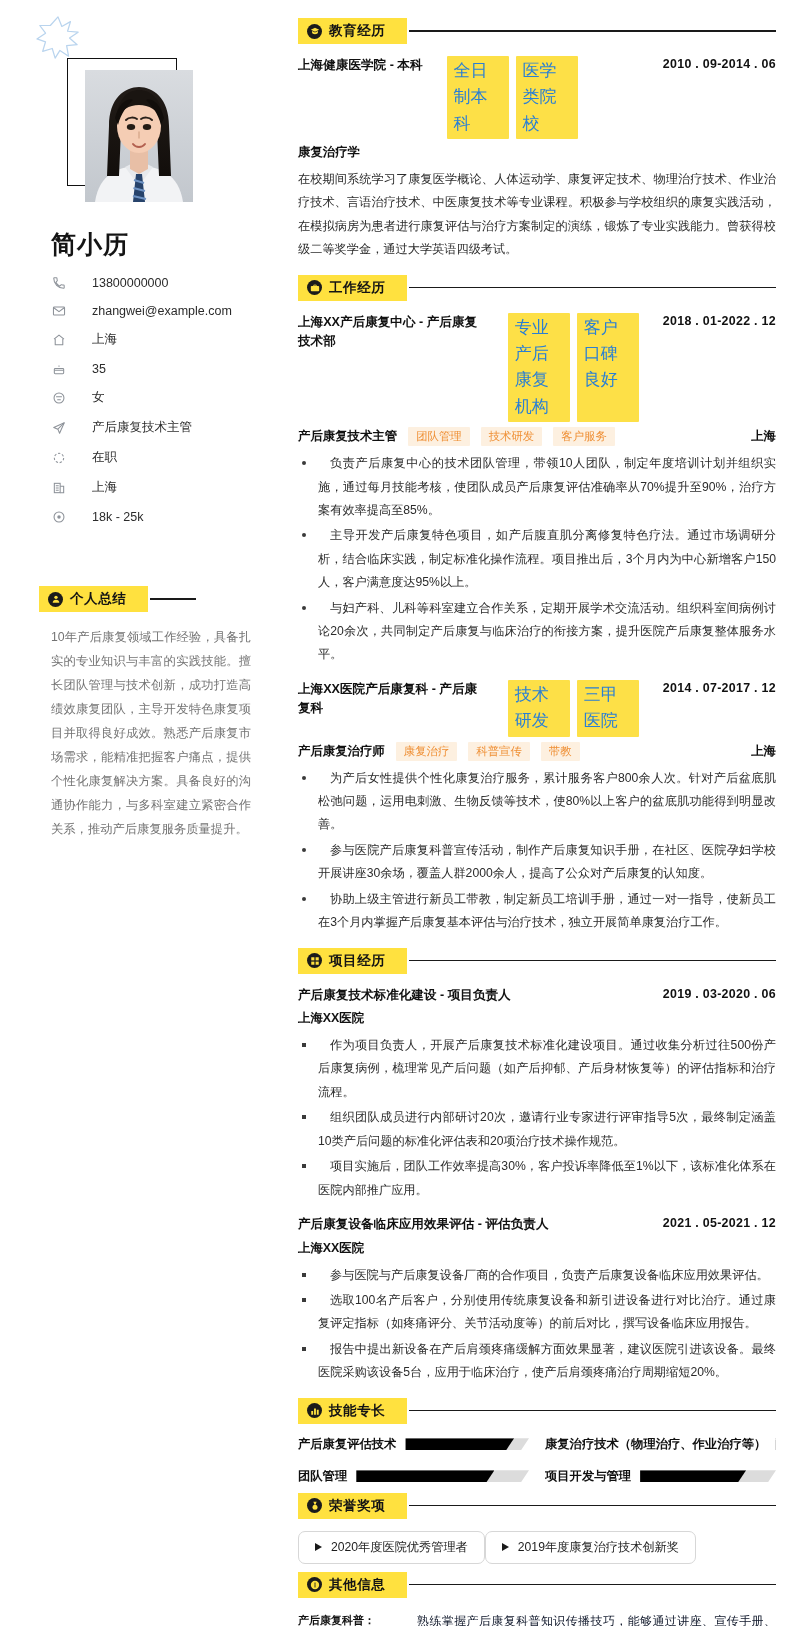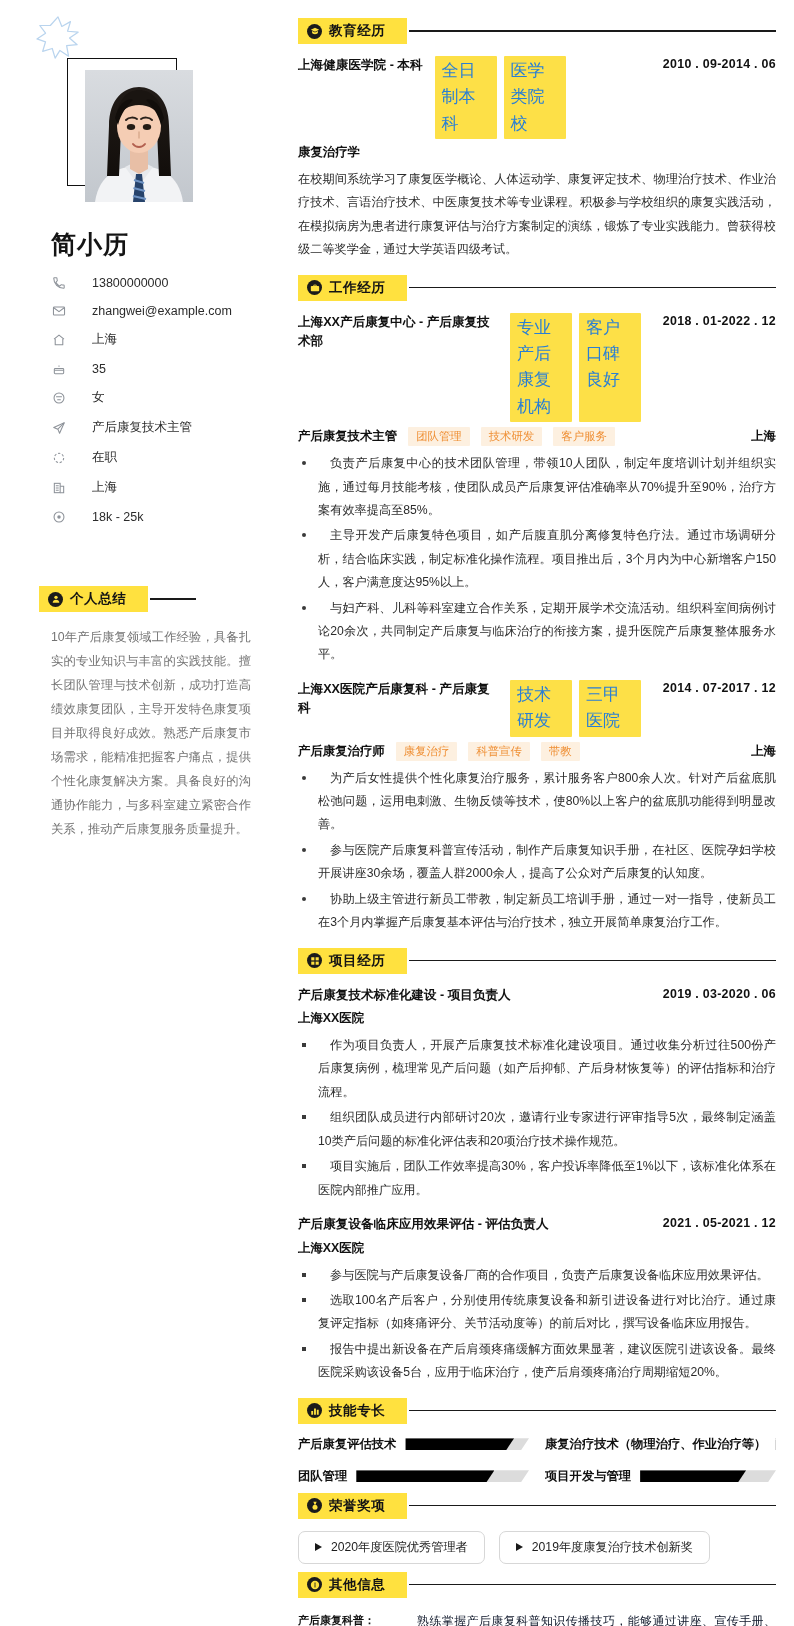--- a/index.html
+++ b/index.html
@@ -142,21 +142,21 @@
   }
   .block { margin-bottom: 8px; }
   .sec-head.main-head { margin-top: 16px; margin-bottom: 12px; }
   .sec-head.main-head:first-of-type { margin-top: 0; }
 
   .entry { margin-bottom: 13px; }
 
   .entry-top {
     display: flex;
     align-items: flex-start;
-    gap: 12px;
+    gap: 24px;
     margin-bottom: 5px;
   }
   .entry-title {
     font-size: 12.6px;
     font-weight: bold;
     color: #111;
     line-height: 1.55;
     max-width: 200px;
   }
   .entry-title.wide { max-width: 330px; }
@@ -273,21 +273,21 @@
     clip-path: polygon(0 0, 100% 0, calc(100% - 8px) 100%, 0 100%);
   }
   .skill-fill {
     position: absolute;
     left: 0; top: 0; bottom: 0;
     background: #000;
     clip-path: polygon(0 0, 100% 0, calc(100% - 8px) 100%, 0 100%);
   }
 
   
-  .honors { display: flex; gap: 14px; margin-top: 2px; margin-bottom: 8px; }
+  .honors { display: flex; gap: 0; margin-top: 2px; margin-bottom: 8px; }
   .honor-pill {
     display: inline-flex;
     align-items: center;
     gap: 9px;
     border: 1px solid #d7d7d7;
     border-radius: 7px;
     padding: 7px 16px;
     font-size: 12.2px;
     color: #1d1d1d;
     background: #fff;

